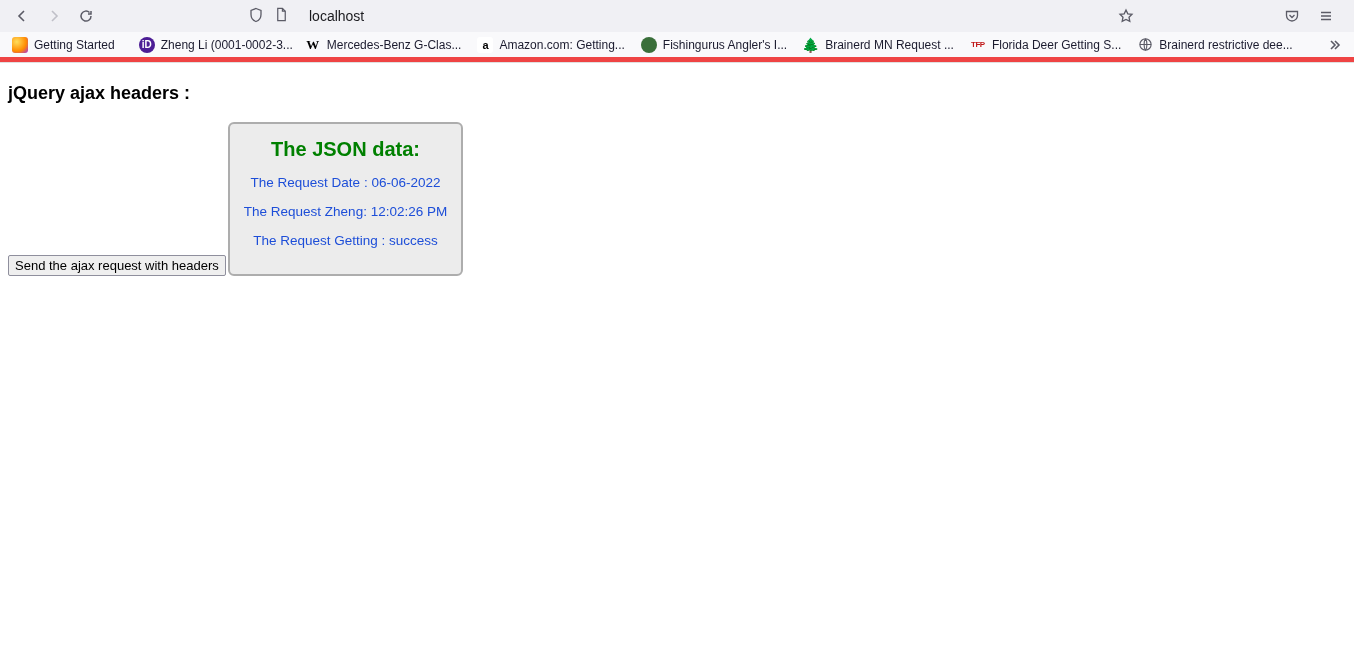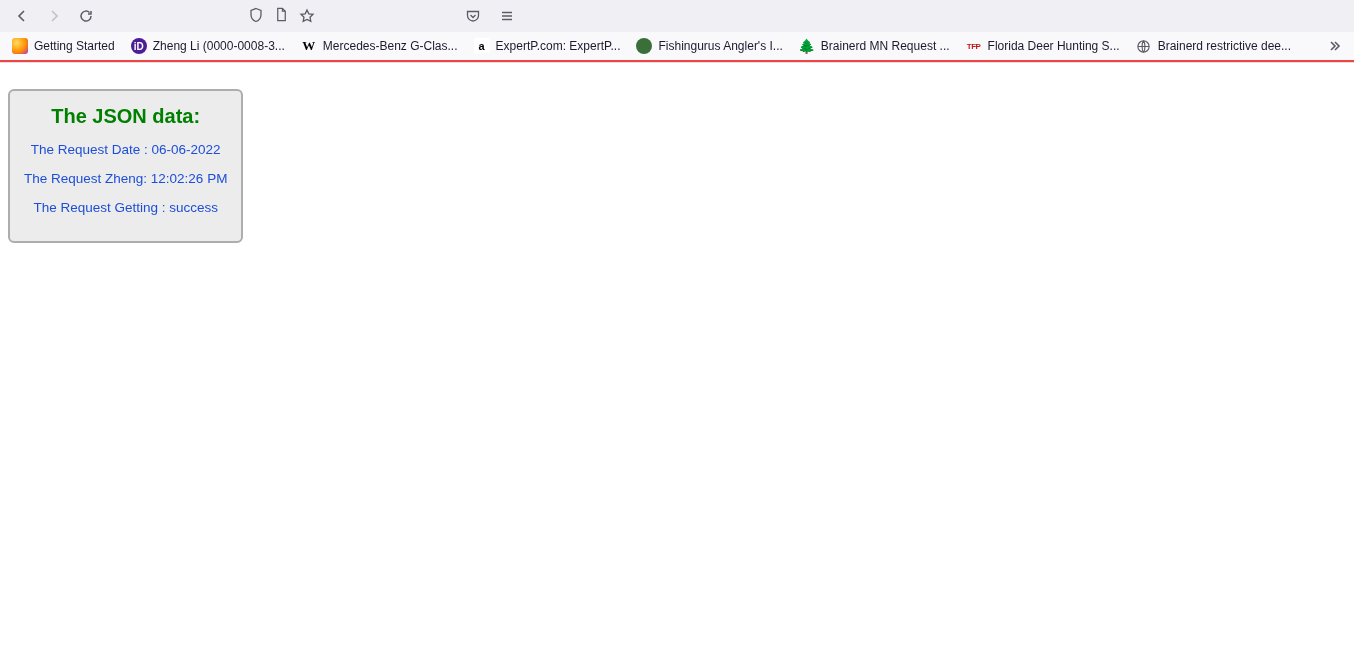--- a/index.html
+++ b/index.html
@@ -55,21 +55,21 @@
     align-items: center;
     gap: 6px;
     padding-right: 6px;
   }
   .bookmarks-row {
     display: flex;
     align-items: center;
     height: 30px;
     padding: 0 6px;
     gap: 4px;
-    border-bottom: 2px solid #ef4444;
+    border-bottom: 5px solid #ef4444;
     background: #f9f9fb;
   }
   .bm {
     display: flex;
     align-items: center;
     gap: 6px;
     padding: 2px 6px;
     border-radius: 4px;
     font-size: 12px;
     color: #1b1b2e;
@@ -82,21 +82,21 @@
     height: 16px;
     flex: 0 0 16px;
     border-radius: 3px;
     display: flex;
     align-items: center;
     justify-content: center;
     font-size: 10px;
     font-weight: bold;
   }
   .fx { background: radial-gradient(circle at 30% 30%, #ffde5c, #ff8a00 60%, #a62be2); }
-  .orcid { background: #4c1d95; color: #fff; border-radius: 50%; }
+  .orcid { background: #4c1d95; color: #fff; border-radius: 50%; margin-left: 8px; }
   .wiki { color: #000; font-family: serif; font-size: 13px; }
   .amz { background: #fff; color: #000; font-size: 11px; font-weight: 900; }
   .fish { background: #3a6f3a; border-radius: 50%; }
   .tree { color: #176d2c; font-size: 14px; }
   .tfp { color: #c01818; font-size: 8px; font-weight: bold; letter-spacing: -0.5px; }
   .globe svg { width: 15px; height: 15px; }
   .overflow {
     margin-left: auto;
     width: 28px;
     height: 28px;
@@ -177,20 +177,23 @@
             <path d="M8 1.5l5 2v4c0 3.5-2.2 6-5 7-2.8-1-5-3.5-5-7v-4l5-2z"></path>
           </svg>
       </span>
       <span>
         <svg width="15" height="15" viewBox="0 0 16 16" fill="none" stroke="#5b5b66" stroke-width="1.3">
             <path d="M4 1.5h5l3 3v10H4z"></path>
             <path d="M9 1.5v3h3"></path>
           </svg>
       </span>
     </div>
+    <div class="addr-bar">
+      <span class="addr-text">localhost</span>
+    </div>
     <span class="nav-btn">
       <svg viewBox="0 0 16 16" fill="none" stroke="#5b5b66" stroke-width="1.3">
           <path d="M8 2l1.8 3.8 4.2.5-3 2.9.8 4.1L8 11.4l-3.8 1.9.8-4.1-3-2.9 4.2-.5z"></path>
         </svg>
     </span>
     <div style="width:130px"></div>
     <div class="right-icons">
       <span class="nav-btn">
         <svg viewBox="0 0 16 16" fill="none" stroke="#5b5b66" stroke-width="1.3">
             <path d="M2.5 3.5h11v4a5.5 5.5 0 0 1-11 0v-4z"></path>
@@ -207,63 +210,65 @@
 
   <div class="bookmarks-row">
 
     <div id="bm-container" style="display:flex;align-items:center;gap:4px;">
         <div class="bm">
           <span class="bm-icon fx"></span>
           <span>Getting Started</span>
         </div>
         <div class="bm">
           <span class="bm-icon orcid">iD</span>
-          <span>Zheng Li (0000-0008-3...</span>
+          <span>Zheng Li (0001-0002-3...</span>
         </div>
         <div class="bm">
           <span class="bm-icon wiki">W</span>
           <span>Mercedes-Benz G-Clas...</span>
         </div>
         <div class="bm">
           <span class="bm-icon amz">a</span>
-          <span>ExpertP.com: ExpertP...</span>
+          <span>Amazon.com: Getting...</span>
         </div>
         <div class="bm">
           <span class="bm-icon fish"></span>
           <span>Fishingurus Angler's I...</span>
         </div>
         <div class="bm">
           <span class="bm-icon tree">🌲</span>
           <span>Brainerd MN Request ...</span>
         </div>
         <div class="bm">
           <span class="bm-icon tfp">TFP</span>
-          <span>Florida Deer Hunting S...</span>
+          <span>Florida Deer Getting S...</span>
         </div>
         <div class="bm">
           <span class="bm-icon globe">
             <svg viewBox="0 0 16 16" fill="none" stroke="#5b5b66" stroke-width="1.2">
               <circle cx="8" cy="8" r="6"></circle>
               <path d="M2 8h12M8 2c2 2 2 10 0 12M8 2c-2 2-2 10 0 12"></path>
             </svg>
           </span>
           <span>Brainerd restrictive dee...</span>
         </div>
       </div>
     <div class="overflow">
       <svg width="16" height="16" viewBox="0 0 16 16" fill="none" stroke="currentColor" stroke-width="1.6">
           <path d="M5 4l4 4-4 4M9 4l4 4-4 4"></path>
         </svg>
     </div>
   </div>
 </div>
 
 <div class="page">
+  <div class="page-heading">jQuery ajax headers :</div>
 
   <div class="content-row">
+    <button class="send-btn">Send the ajax request with headers</button>
 
     <div class="json-box">
       <div class="json-title">The JSON data:</div>
       <div class="json-line">The Request Date : 06-06-2022</div>
       <div class="json-line">The Request Zheng: 12:02:26 PM</div>
       <div class="json-line">The Request Getting : success</div>
     </div>
   </div>
 </div>
 

